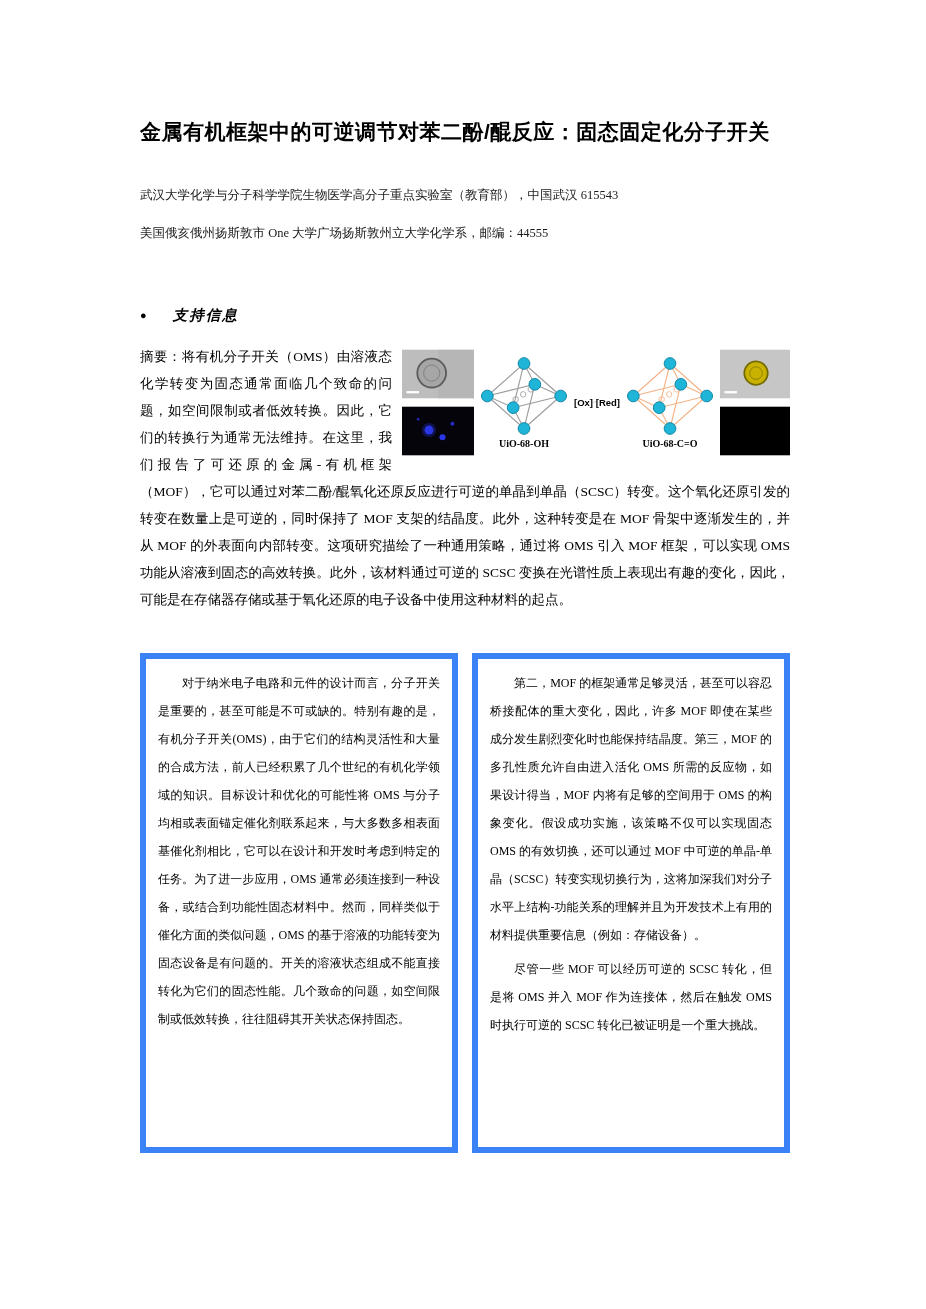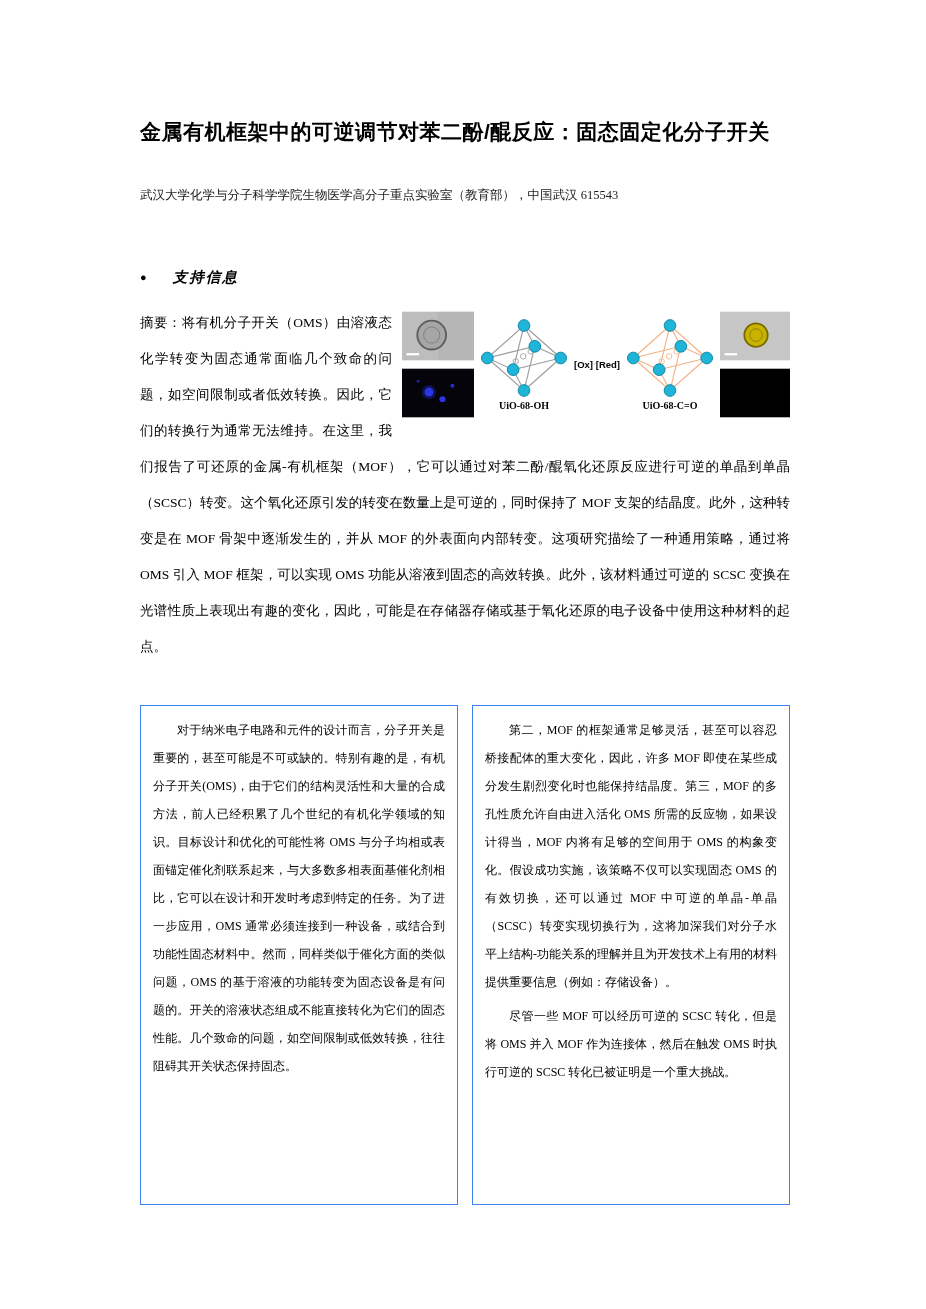--- a/index.html
+++ b/index.html
@@ -21,21 +21,21 @@
   .affiliations { margin-top:30px; }
   .aff { font-size:12.5px; line-height:38px; color:#1a1a1a; white-space:nowrap; }
 
   .support { margin-top:54px; display:flex; align-items:center; }
   .bullet { font-size:11px; margin-right:26px; line-height:1; }
   .support-label {
     font-size:14.5px; font-weight:bold; font-style:italic; letter-spacing:2px;
   }
 
   .abstract { margin-top:18px; }
-  .abstract-text { font-size:13.5px; line-height:36px; text-align:justify; }
+  .abstract-text { font-size:13.5px; line-height:27px; text-align:justify; }
 
   .figure {
     float:right; width:388px; height:118px;
     margin-left:10px; margin-bottom:16px;
     display:flex; align-items:center; gap:4px;
   }
   .img-stack { display:flex; flex-direction:column; gap:3px; }
   .micro { width:72px; height:54px; display:block; }
 
   .mof { display:flex; flex-direction:column; align-items:center; }
@@ -54,37 +54,38 @@
   .arrow-label {
     font-family:"Liberation Sans","DejaVu Sans",sans-serif;
     font-size:9.5px; font-weight:bold; line-height:1.2; white-space:nowrap;
   }
   .arrows svg { width:44px; height:24px; display:block; margin:1px 0; }
   .arrows line { stroke:#000; stroke-width:1.5; }
   .arrows polygon { fill:#000; }
 
   .columns { display:flex; gap:14px; margin-top:40px; clear:both; }
   .textbox {
-    flex:1; border:1px solid #3b82f6; min-height:500px;
+    flex:1; border:6px solid #3b82f6; min-height:500px;
     padding:10px 12px;
     background:#fff;
   }
   .para { font-size:12px; line-height:28px; text-align:justify; text-indent:2em; }
   .para + .para { margin-top:6px; }
 </style>
 </head>
 <body>
 
 <div class="page">
   <div class="content">
 
     <h1 class="title">金属有机框架中的可逆调节对苯二酚/醌反应：固态固定化分子开关</h1>
 
     <div class="affiliations">
       <p class="aff">武汉大学化学与分子科学学院生物医学高分子重点实验室（教育部），中国武汉 615543</p>
+      <p class="aff">美国俄亥俄州扬斯敦市 One 大学广场扬斯敦州立大学化学系，邮编：44555</p>
     </div>
 
     <div class="support">
       <span class="bullet">●</span>
       <span class="support-label">支持信息</span>
     </div>
 
     <div class="abstract">
 
       <div class="figure">

